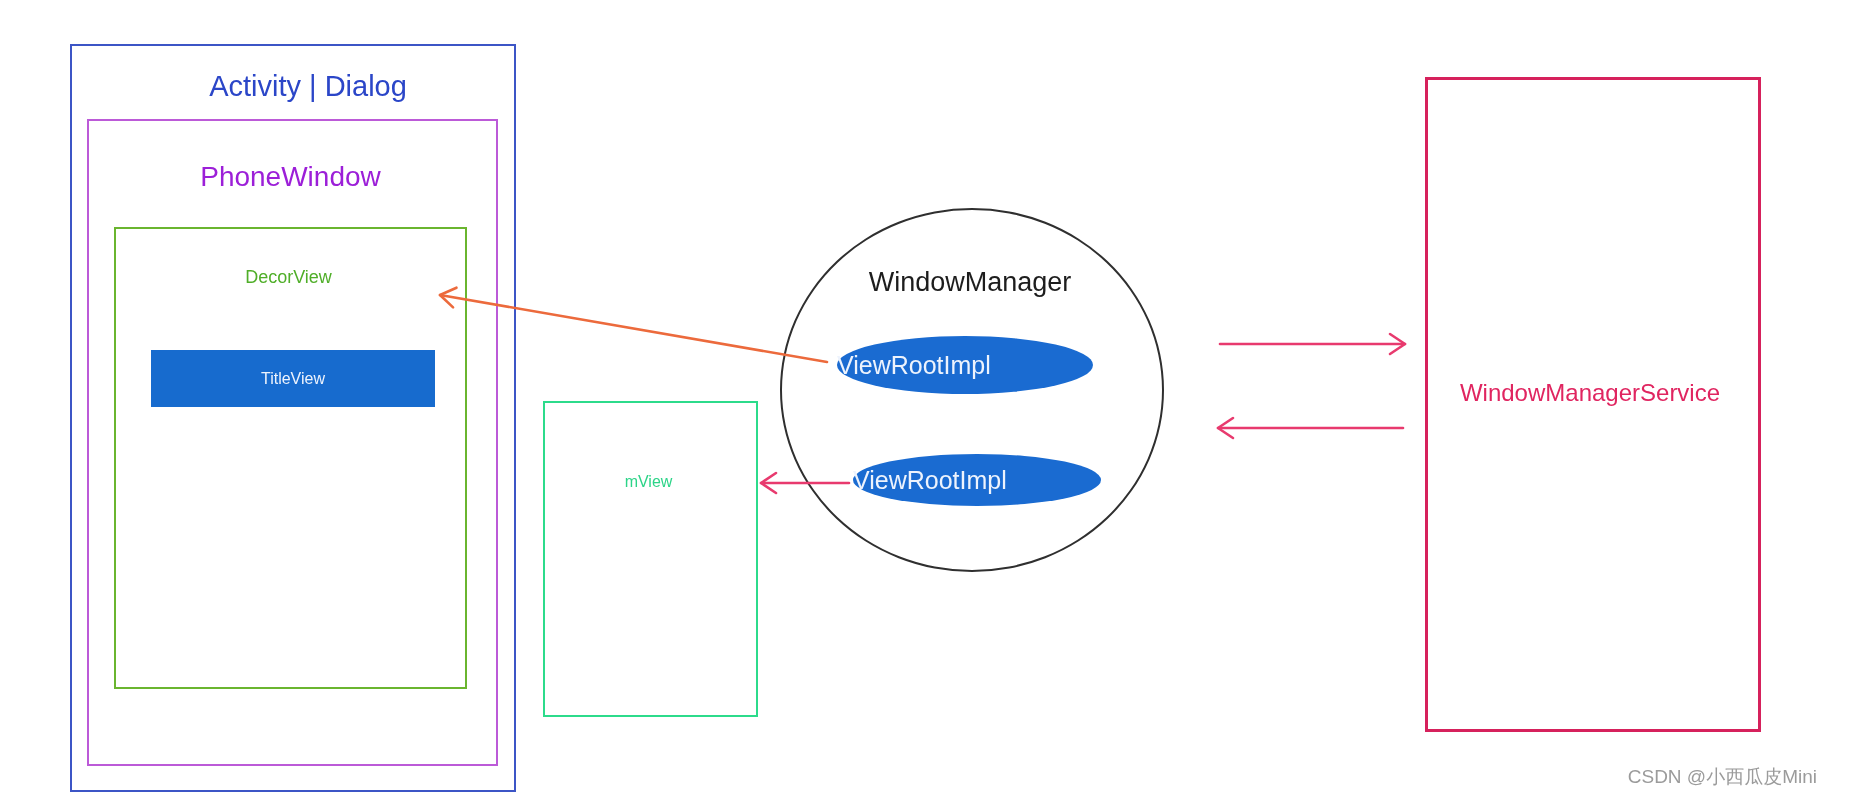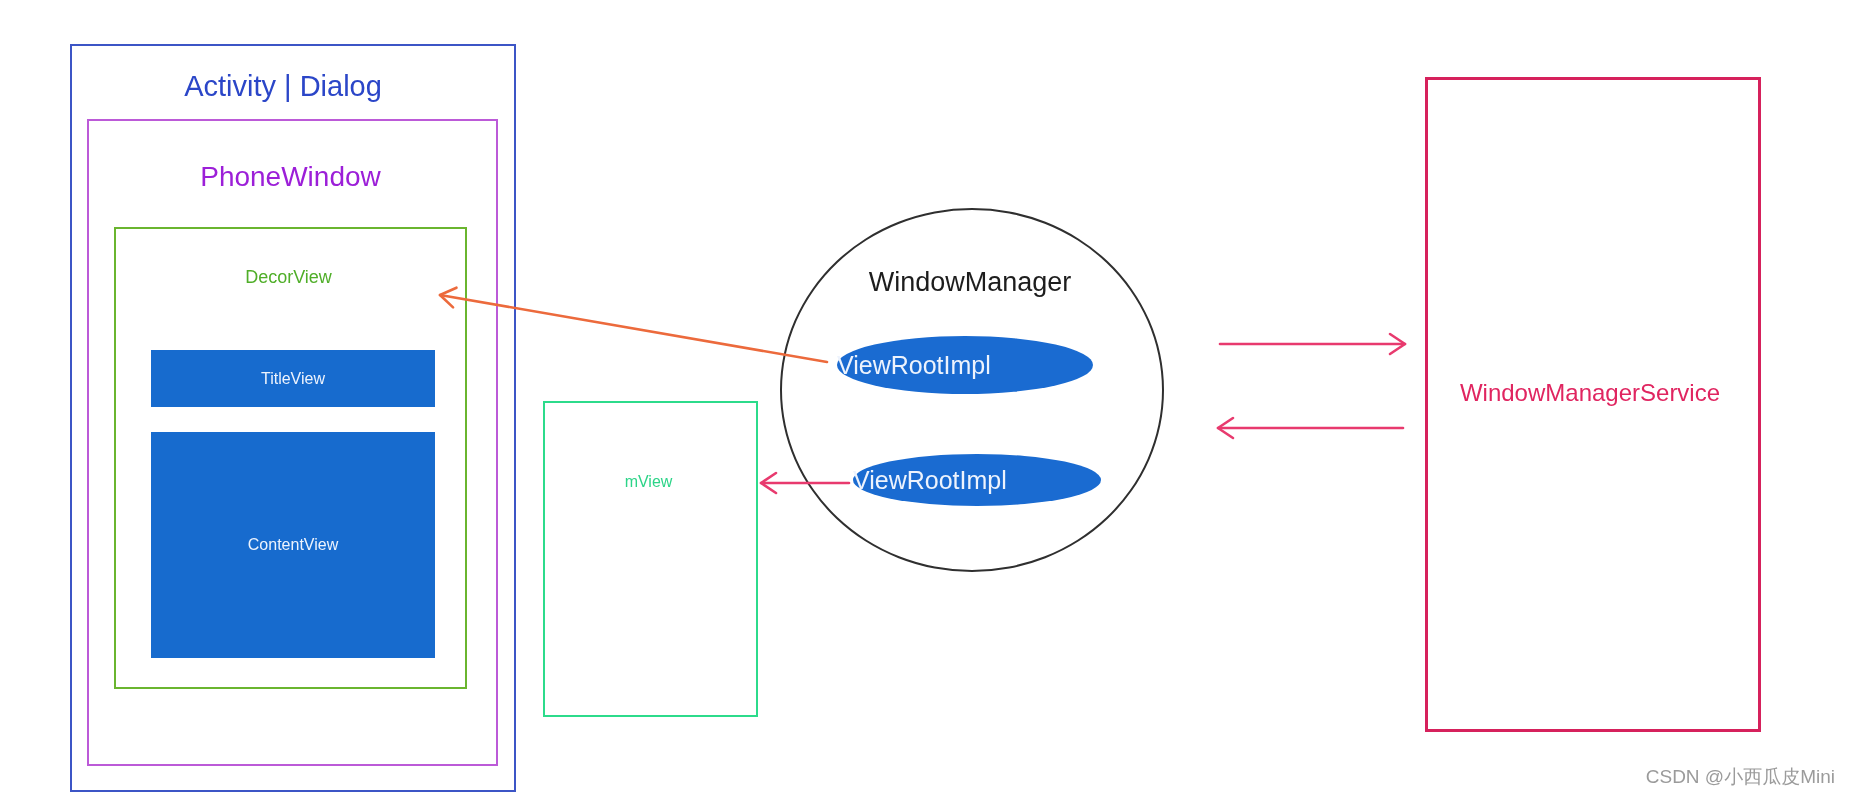--- a/index.html
+++ b/index.html
@@ -18,21 +18,21 @@
   #stage{
     position:relative; width:1849px; height:798px; overflow:hidden;
     background:#ffffff;
     font-family:"Liberation Sans", sans-serif;
   }
   .abs{position:absolute;}
   .lbl{position:absolute; text-align:center; white-space:nowrap;}
 
   
   .activity-box{left:70px; top:44px; width:442px; height:744px; border:2px solid var(--accent-blue-border);}
-  .activity-lbl{left:62px; top:68px; width:442px; font-size:29px; line-height:36px; color:var(--accent-blue-text);}
+  .activity-lbl{left:87px; top:68px; width:442px; font-size:29px; line-height:36px; color:var(--accent-blue-text);}
   .phonewindow-box{left:87px; top:119px; width:407px; height:643px; border:2px solid var(--purple-border);}
   .phonewindow-lbl{left:87px; top:159px; width:407px; font-size:28px; line-height:36px; color:var(--purple-text);}
   .decorview-box{left:114px; top:227px; width:349px; height:458px; border:2px solid var(--green-border);}
   .decorview-lbl{left:114px; top:260px; width:349px; font-size:18px; line-height:34px; color:var(--green-text);}
 
   .fillbox{background:var(--fill-blue); color:var(--fill-blue-text);
     display:flex; align-items:center; justify-content:center; font-size:16px;}
   .titleview-box{left:151px; top:350px; width:284px; height:57px;}
   .contentview-box{left:151px; top:432px; width:284px; height:226px;}
 
@@ -54,41 +54,38 @@
 
   
   .arrows{left:0; top:0; pointer-events:none;}
   .shaft{fill:none; stroke-width:2.6px; stroke-linecap:round;}
   .shaft-orange{stroke:var(--orange-arrow);}
   .shaft-pink{stroke:var(--pink-arrow);}
   .mk{fill:none; stroke-width:2.6px; stroke-linecap:round; stroke-linejoin:round;}
   .mk-orange{stroke:var(--orange-arrow);}
   .mk-pink{stroke:var(--pink-arrow);}
 
-  .watermark{right:14px; top:765px; font-size:19px; line-height:24px; color:var(--watermark-text); text-align:center; white-space:nowrap;}
+  .watermark{right:32px; top:765px; font-size:19px; line-height:24px; color:var(--watermark-text); text-align:center; white-space:nowrap;}
 </style>
 </head>
 <body>
 
 <div id="stage">
 
   <div class="abs activity-box"></div>
   <div class="lbl activity-lbl">Activity | Dialog</div>
 
   <div class="abs phonewindow-box"></div>
   <div class="lbl phonewindow-lbl">PhoneWindow</div>
 
   <div class="abs decorview-box"></div>
   <div class="lbl decorview-lbl">DecorView</div>
 
   <div class="abs fillbox titleview-box">
     <span>TitleView</span>
-  </div>
-  <div class="abs fillbox contentview-box">
-    <span>ContentView</span>
   </div>
 
   <div class="abs mview-box"></div>
   <div class="lbl mview-lbl">mView</div>
 
   <div class="abs wm-circle"></div>
   <div class="lbl wm-lbl">WindowManager</div>
   <div class="vri vri-1">
     <span>ViewRootImpl</span>
   </div>

